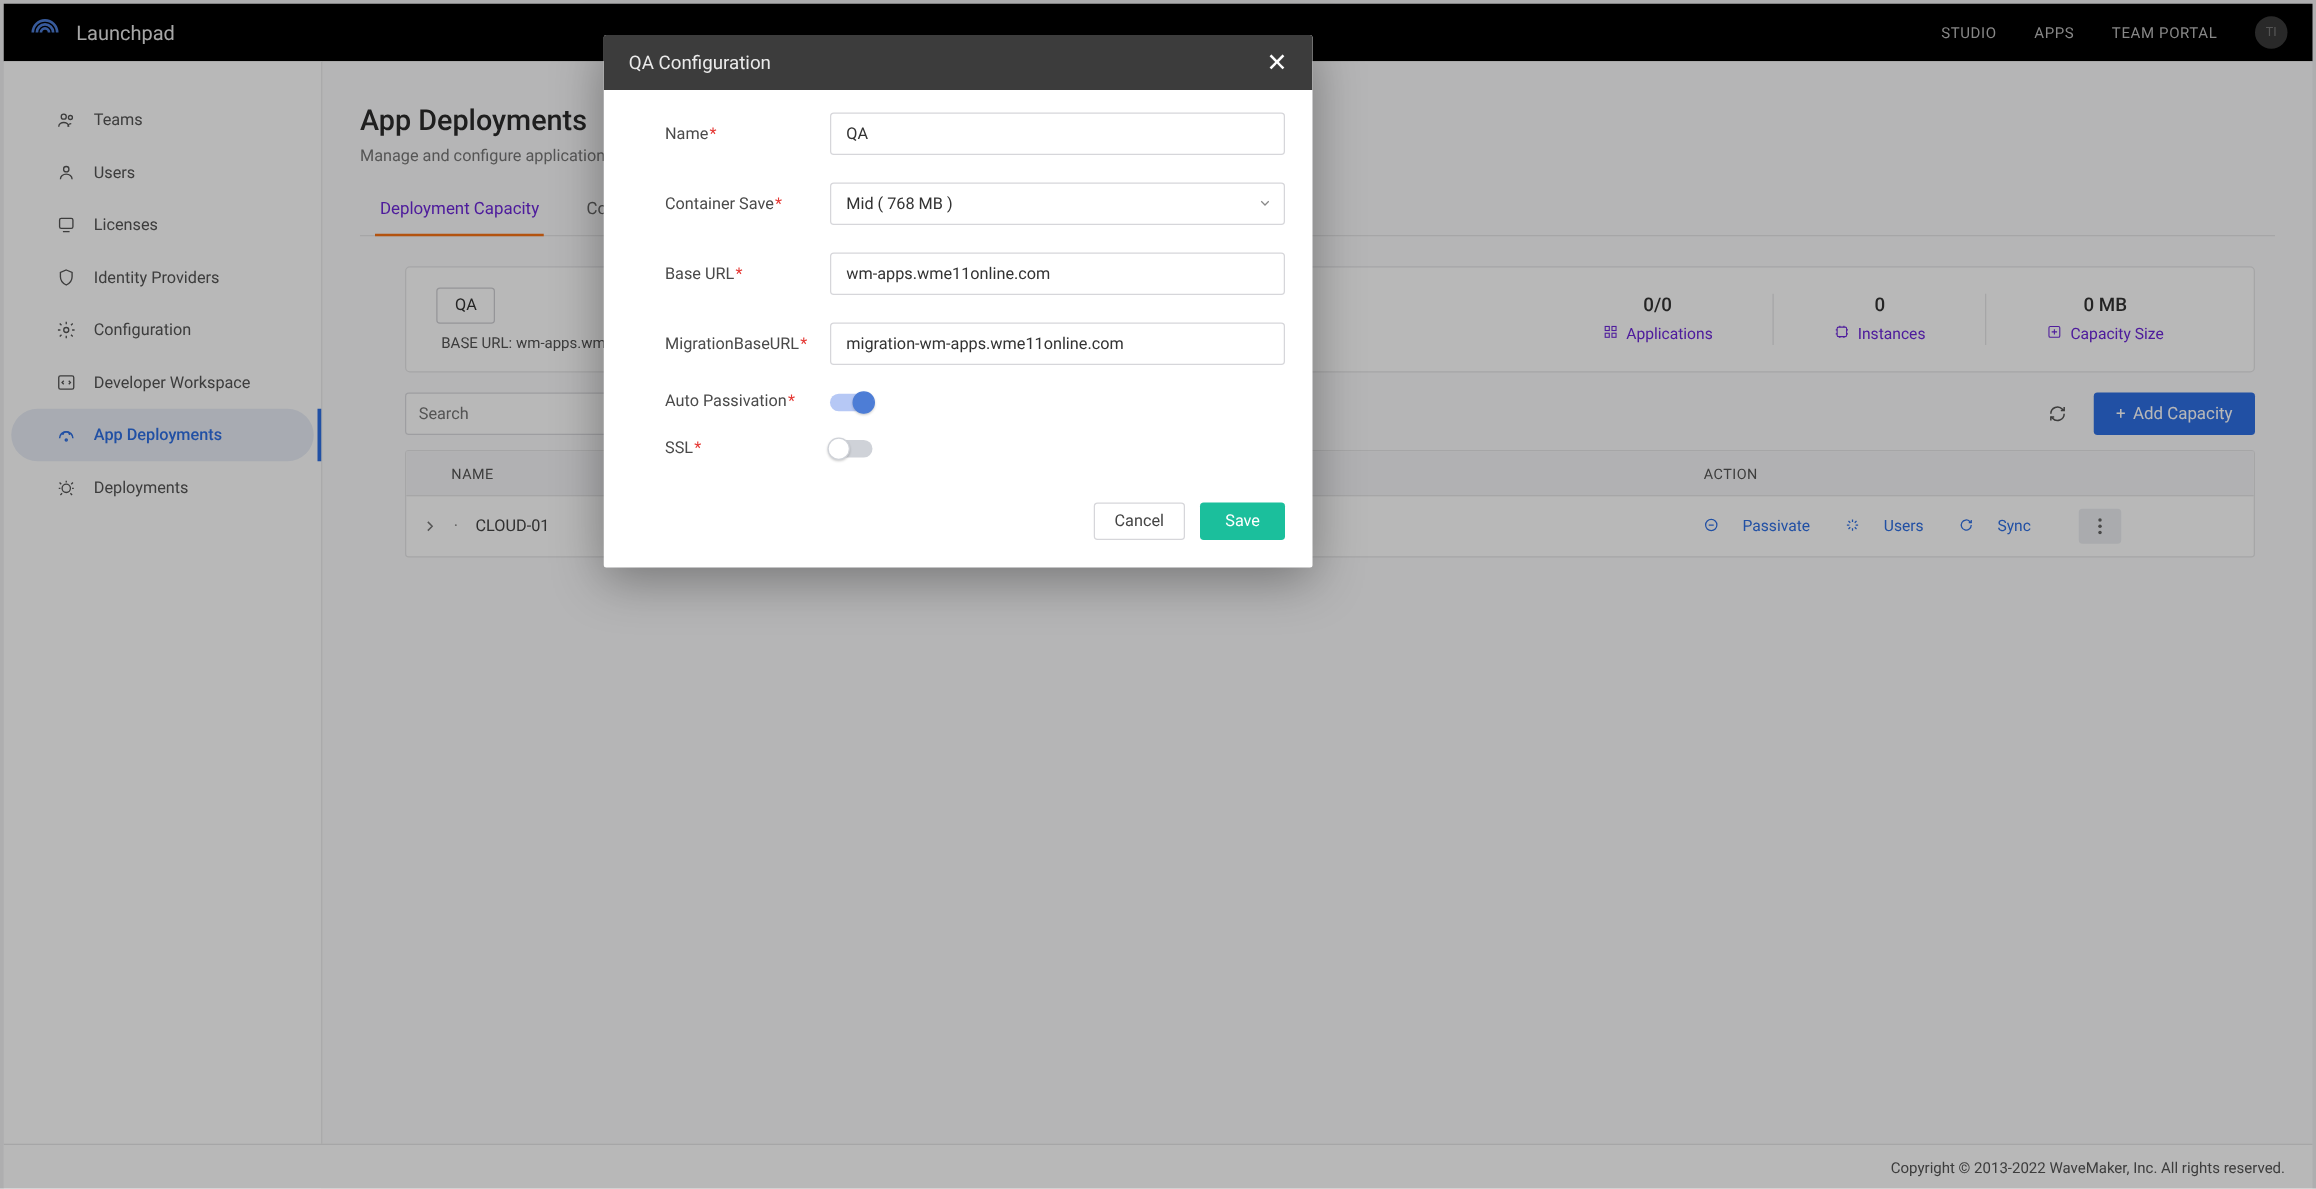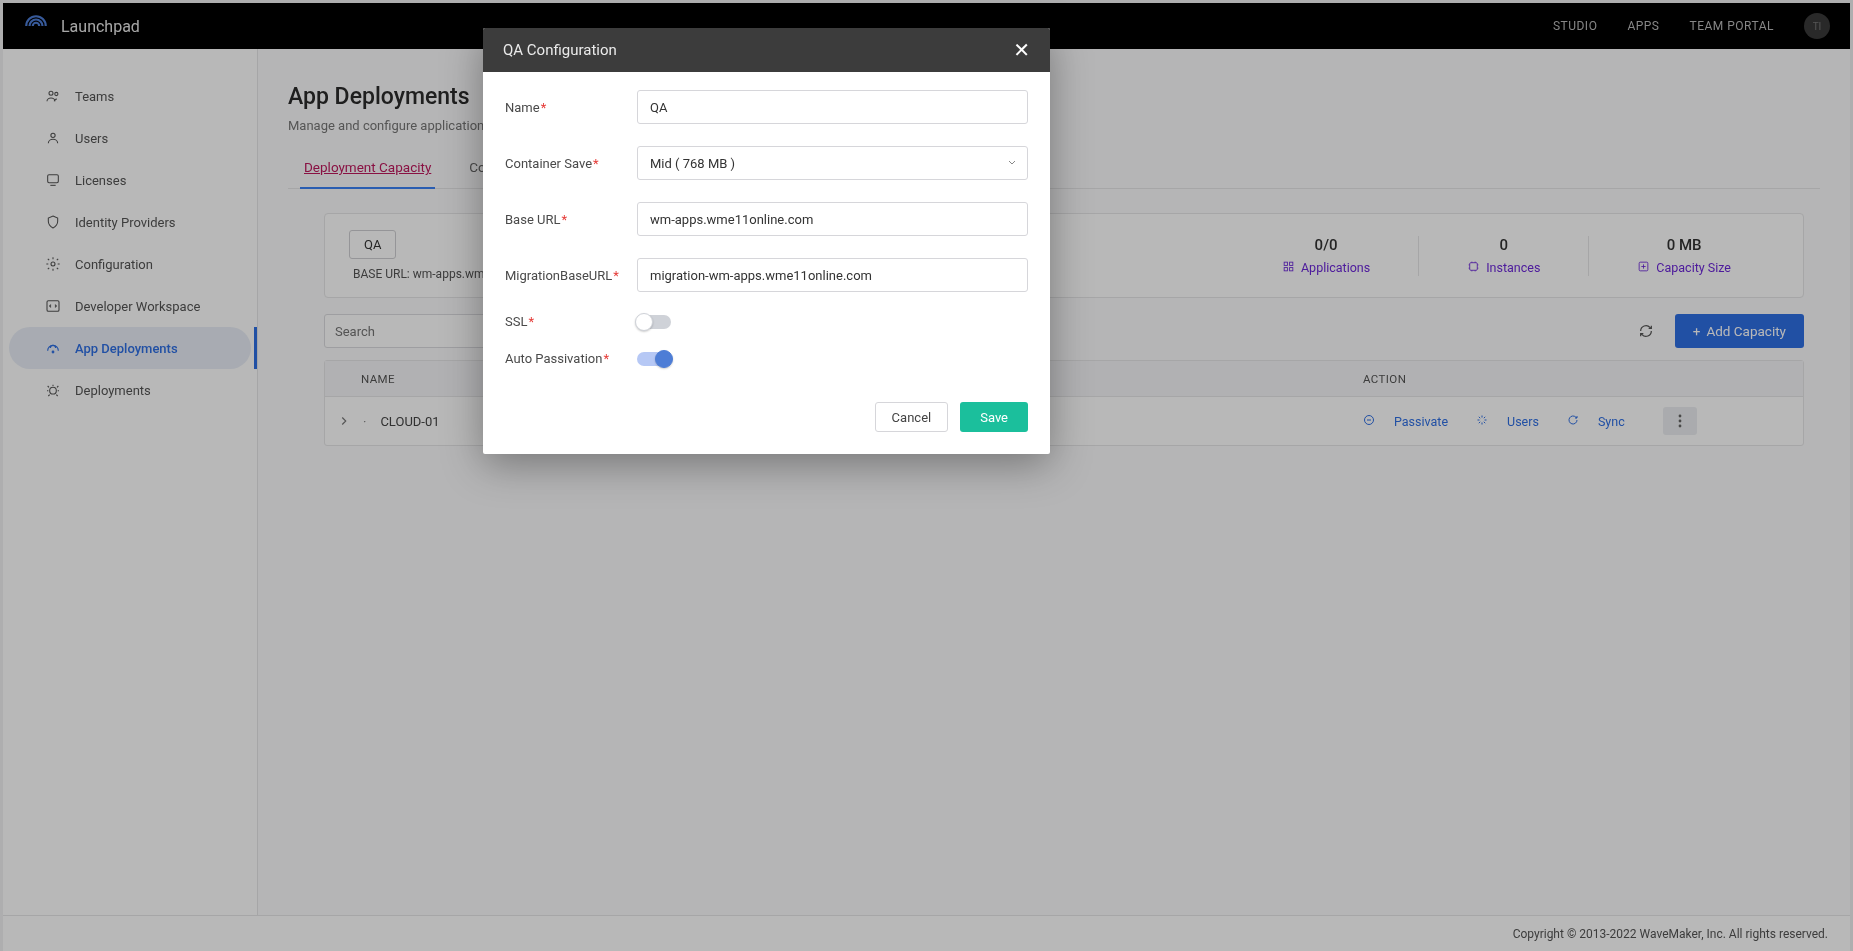--- a/index.html
+++ b/index.html
@@ -36,21 +36,21 @@
   
   .main {
     position: absolute; top: 49px; left: 258px; right: 3px; bottom: 36px; background: #fbfbfc; overflow: hidden;
   }
   .page-head { padding: 34px 30px 0 30px; }
   .page-title { font-size: 23px; color: #2b2b2b; font-weight: 500; }
   .page-sub { font-size: 13px; color: #777; margin-top: 8px; }
 
   .tabs { display: flex; gap: 30px; margin-top: 26px; border-bottom: 1px solid #e6e6e8; padding-left: 12px; }
   .tab { padding: 0 4px 12px 4px; font-size: 13.5px; color: #666; cursor: pointer; }
-  .tab.active { color: #be185d; border-bottom: 2px solid #3b82f6; margin-bottom: -1px; text-decoration: underline; }
+  .tab.active { color: #6d28d9; border-bottom: 2px solid #f97316; margin-bottom: -1px; }
 
   .capacity-card {
     margin: 24px 16px 0 36px; border: 1px solid #e6e6e8; border-radius: 4px; background: #fff;
     display: flex; align-items: center; padding: 16px 24px; justify-content: space-between;
   }
   .cap-left { display: flex; flex-direction: column; gap: 8px; }
   .cap-chip { border: 1px solid #cfcfd3; border-radius: 3px; padding: 6px 14px; font-size: 13px; color: #333; width: fit-content; background:#fff; }
   .cap-url { font-size: 12px; color: #555; padding-left: 4px; }
   .cap-stats { display: flex; align-items: center; }
   .stat { text-align: center; padding: 0 48px; border-left: 1px solid #e6e6e8; }
@@ -93,21 +93,21 @@
 
   
   .modal {
     position:absolute; top:28px; left:483px; width:567px; background:#fff; border-radius:2px; box-shadow:0 10px 40px rgba(0,0,0,0.35);
     display:flex; flex-direction:column; overflow:hidden;
   }
   .modal-head { background:#3c3c3c; color:#eaeaea; height:44px; display:flex; align-items:center; justify-content:space-between; padding:0 20px; }
   .modal-title { font-size:15px; }
   .modal-close { cursor:pointer; font-size:20px; line-height:1; color:#fff; }
   .modal-body { padding: 18px 22px 6px 22px; }
-  .form-row { display:flex; align-items:center; margin-bottom: 22px; }
+  .form-row { display:flex; align-items:center; margin-bottom: 22px; margin-left: 27px; }
   .form-label { width: 132px; font-size: 13px; color: #4a4a4a; }
   .form-label .req { color:#e53935; margin-left:1px; }
   .form-control {
     flex:1; height:34px; border:1px solid #d6d6da; border-radius:3px; padding: 0 12px; font-size:13px; color:#333; background:#fff;
   }
   .select-wrap { position:relative; flex:1; }
   .select-wrap .form-control { width:100%; padding-right: 30px; }
   .select-caret { position:absolute; right:10px; top:50%; transform:translateY(-50%); color:#888; pointer-events:none; }
   .select-caret svg{ width:12px; height:12px; }
 
@@ -374,33 +374,33 @@
         <div class="form-label"><span>Base URL</span><span class="req">*</span></div>
         <input class="form-control" value="wm-apps.wme11online.com" style="">
       </div>
 
       <div class="form-row">
         <div class="form-label"><span>MigrationBaseURL</span><span class="req">*</span></div>
         <input class="form-control" value="migration-wm-apps.wme11online.com" style="">
       </div>
 
       <div class="form-row">
+        <div class="form-label"><span>Auto Passivation</span><span class="req">*</span></div>
+        <div class="toggle on">
+            <div class="knob"></div>
+          </div>
+      </div>
+
+      <div class="form-row">
         <div class="form-label"><span>SSL</span><span class="req">*</span></div>
         <div class="toggle off">
             <div class="knob"></div>
           </div>
       </div>
 
-      <div class="form-row">
-        <div class="form-label"><span>Auto Passivation</span><span class="req">*</span></div>
-        <div class="toggle on">
-            <div class="knob"></div>
-          </div>
-      </div>
-
 
     </div>
     <div class="modal-foot">
       <button class="btn-cancel">Cancel</button>
       <button class="btn-save">Save</button>
     </div>
   </div>
 
 </div>
 

